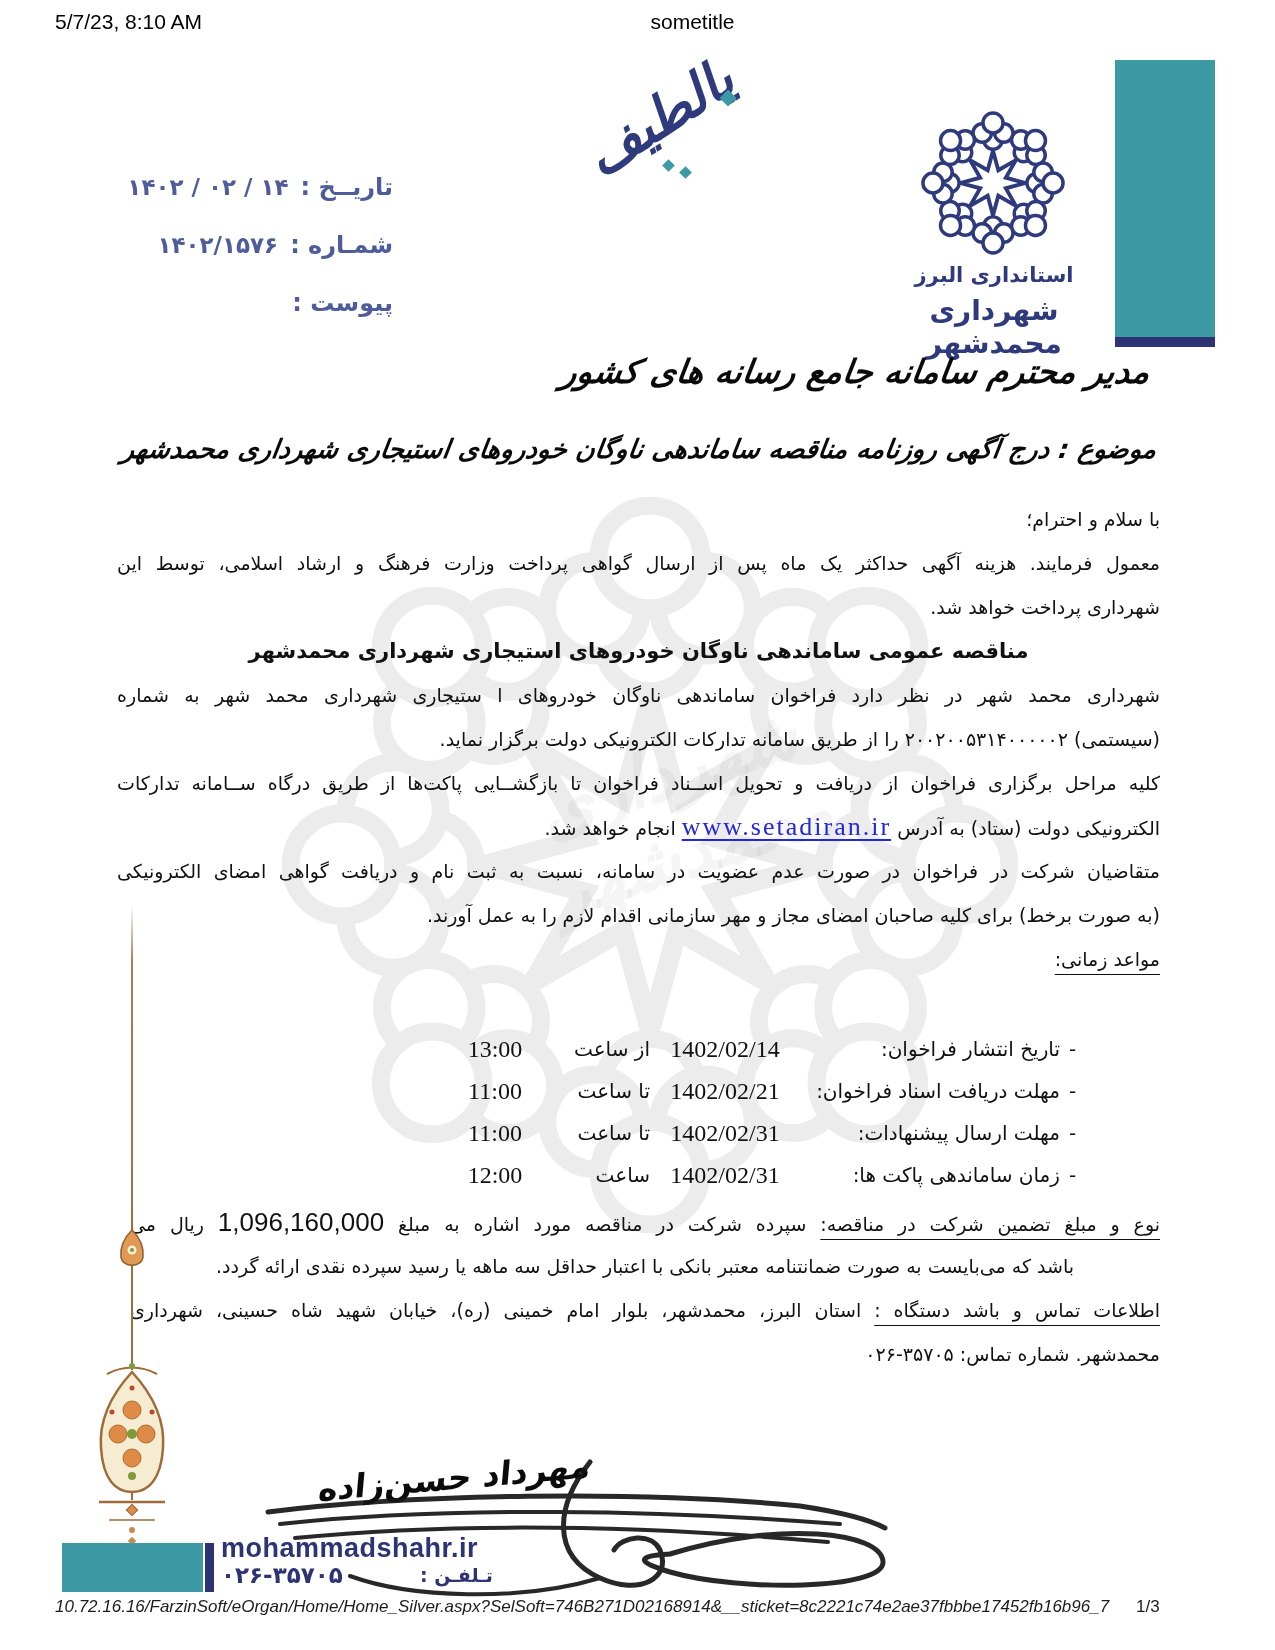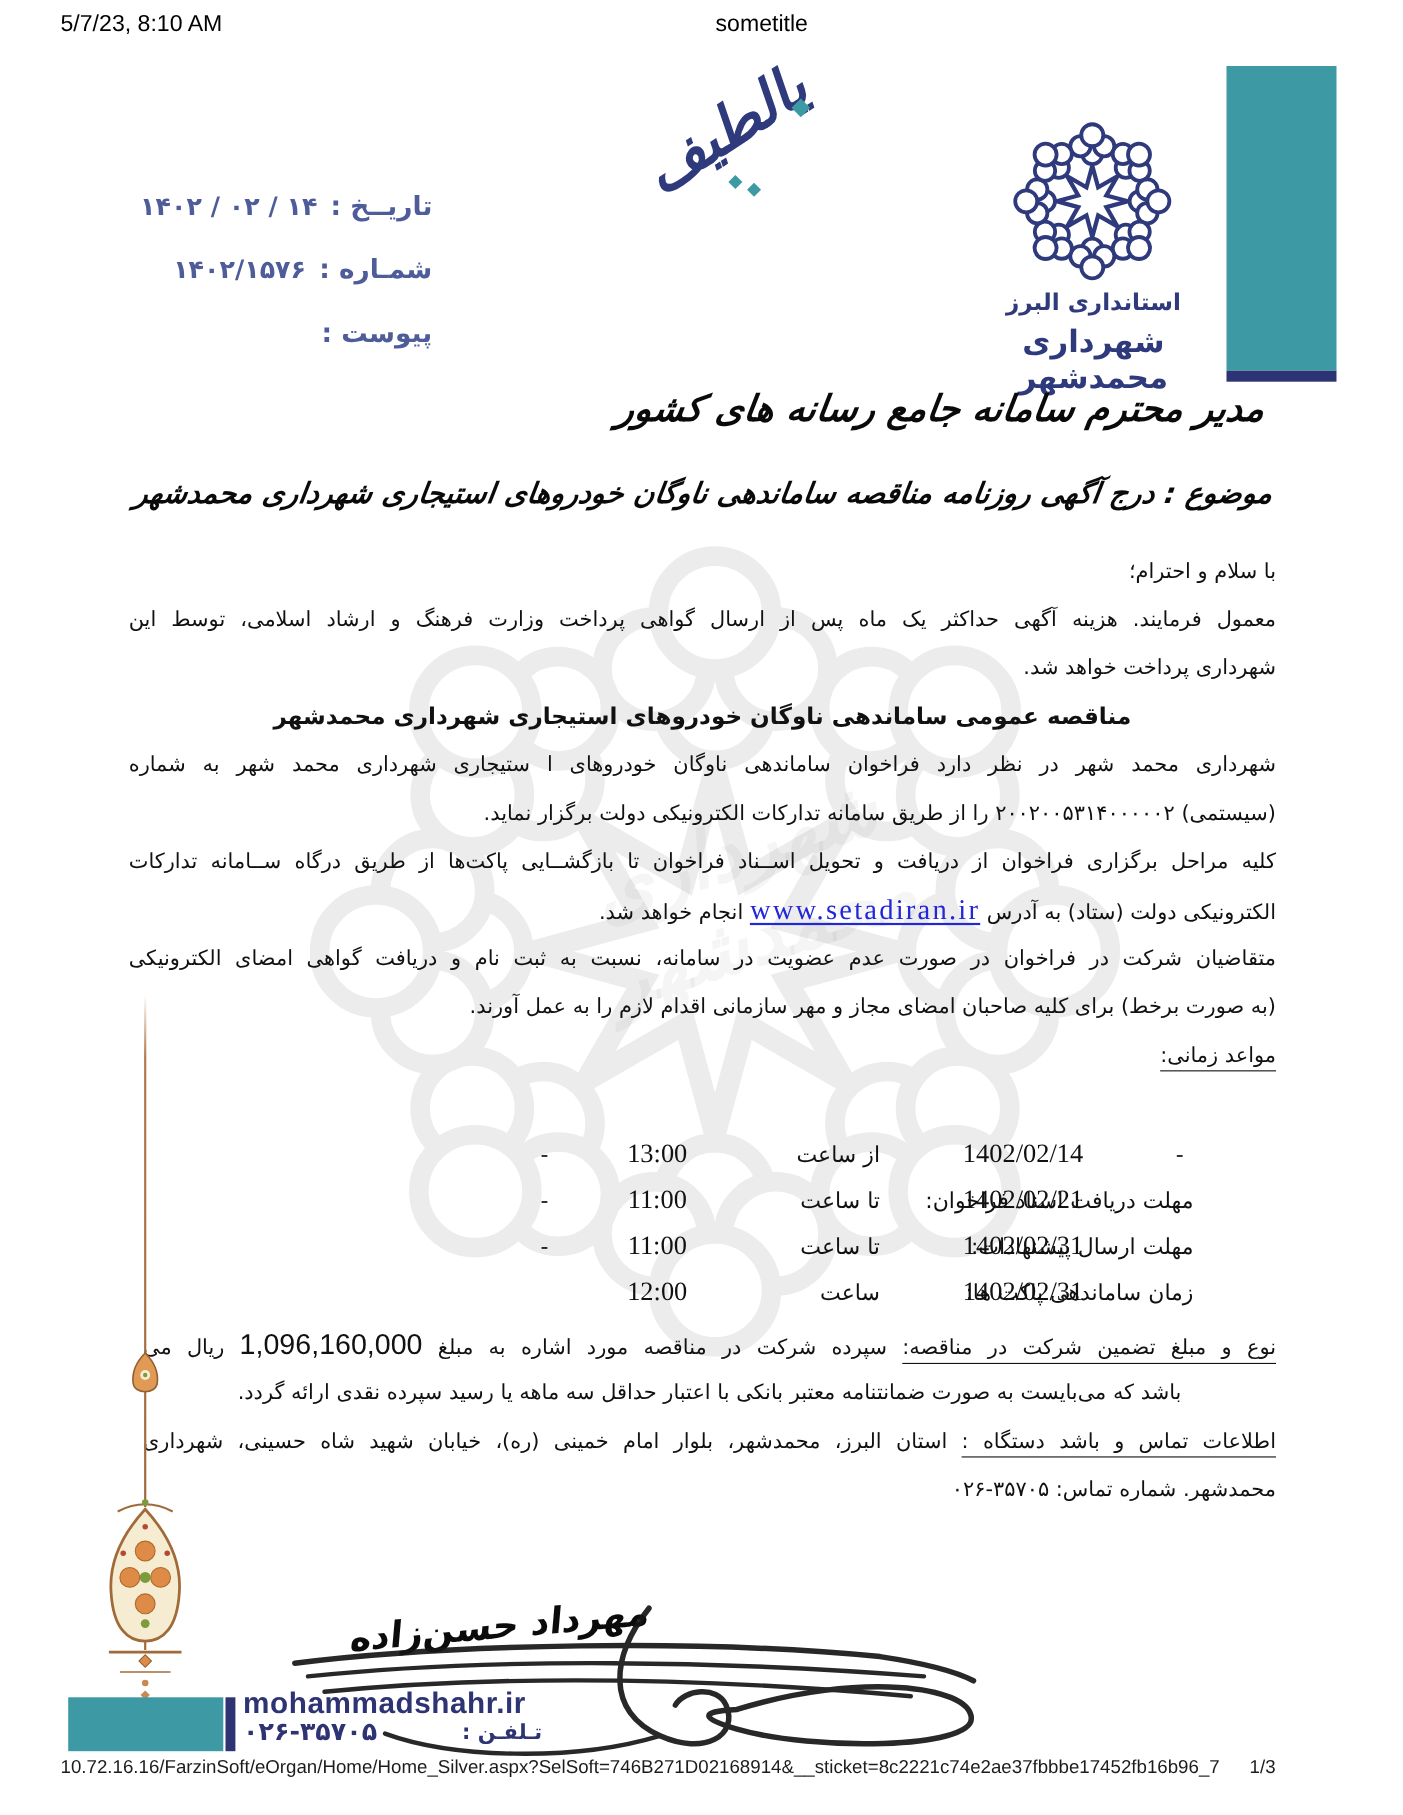--- a/index.html
+++ b/index.html
@@ -7,21 +7,21 @@
   }
   *{box-sizing:border-box;margin:0;padding:0;}
   html,body{background:#ffffff;}
   body{font-family:"DejaVu Sans",sans-serif;}
   #page{position:relative;width:1275px;height:1650px;background:#fff;overflow:hidden;}
 
   
   .ph{position:absolute;top:10px;font-size:21px;color:#000;font-family:"Liberation Sans",sans-serif;}
   #ph-date{left:55px;}
   #ph-title{left:110px;right:0;text-align:center;}
-  #pf-url{position:absolute;left:55px;top:1597px;font-size:17px;color:#1c1c1c;font-family:"Liberation Sans",sans-serif;}
+  #pf-url{position:absolute;left:55px;top:1597px;font-size:17px;color:#1c1c1c;font-family:"Liberation Sans",sans-serif;font-style:italic;}
   #pf-page{position:absolute;left:1136px;top:1597px;font-size:17px;color:#1c1c1c;font-family:"Liberation Sans",sans-serif;}
 
   
   #accent-bar{position:absolute;left:1115px;top:60px;width:100px;height:277px;background:var(--teal);}
   #accent-bar-navy{position:absolute;left:1115px;top:337px;width:100px;height:10px;background:var(--navy);}
 
   
   #wm{position:absolute;left:255px;top:470px;width:790px;height:790px;color:#ececec;}
   #wm-text{position:absolute;left:430px;top:730px;width:500px;font-size:70px;font-style:italic;font-weight:bold;
            color:rgba(80,80,80,0.06);transform:rotate(-18deg);text-align:center;direction:rtl;}
@@ -156,20 +156,21 @@
       <div class="bline jline">شهرداری محمد شهر در نظر دارد فراخوان  ساماندهی ناوگان خودروهای ا ستیجاری  شهرداری محمد شهر  به  شماره</div>
       <div class="bline rline"><span>(سیستمی) </span><span class="ltr" dir="ltr">۲۰۰۲۰۰۵۳۱۴۰۰۰۰۰۲</span><span> را از طریق سامانه تدارکات الکترونیکی دولت برگزار نماید.</span></div>
       <div class="bline jline">کلیه مراحل برگزاری فراخوان از دریافت و تحویل اســناد فراخوان تا بازگشــایی پاکت‌ها از طریق درگاه ســامانه تدارکات</div>
       <div class="bline rline"><span>الکترونیکی دولت (ستاد) به آدرس </span><span class="link">www.setadiran.ir</span><span> انجام خواهد شد.</span></div>
       <div class="bline jline">متقاضیان شرکت در فراخوان در صورت عدم عضویت در سامانه، نسبت به ثبت نام و دریافت گواهی امضای الکترونیکی</div>
       <div class="bline rline">(به صورت برخط) برای کلیه صاحبان امضای مجاز و مهر سازمانی اقدام لازم را به عمل آورند.</div>
       <div class="bline rline"><span class="u">مواعد زمانی:</span></div>
     </div>
   <div id="schedule">
       <div class="s-dash">-</div>
+      <div class="s-label">تاریخ انتشار فراخوان:</div>
       <div class="s-date" dir="ltr">1402/02/14</div>
       <div class="s-phrase">از ساعت</div>
       <div class="s-value" dir="ltr">13:00</div>
       <div class="s-dash">-</div>
       <div class="s-label">مهلت دریافت اسناد فراخوان:</div>
       <div class="s-date" dir="ltr">1402/02/21</div>
       <div class="s-phrase">تا ساعت</div>
       <div class="s-value" dir="ltr">11:00</div>
       <div class="s-dash">-</div>
       <div class="s-label">مهلت ارسال پیشنهادات:</div>

